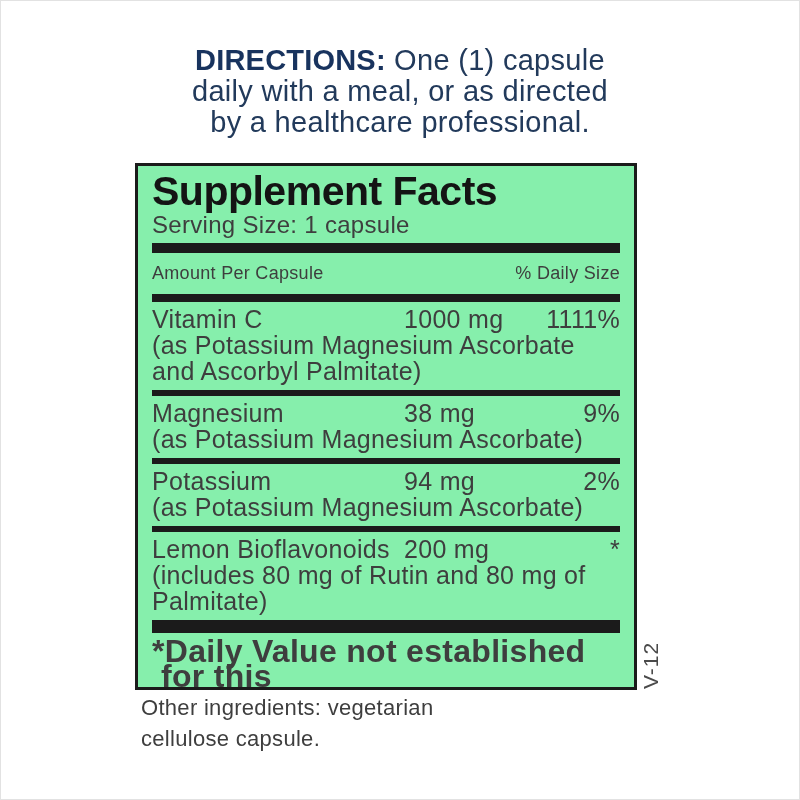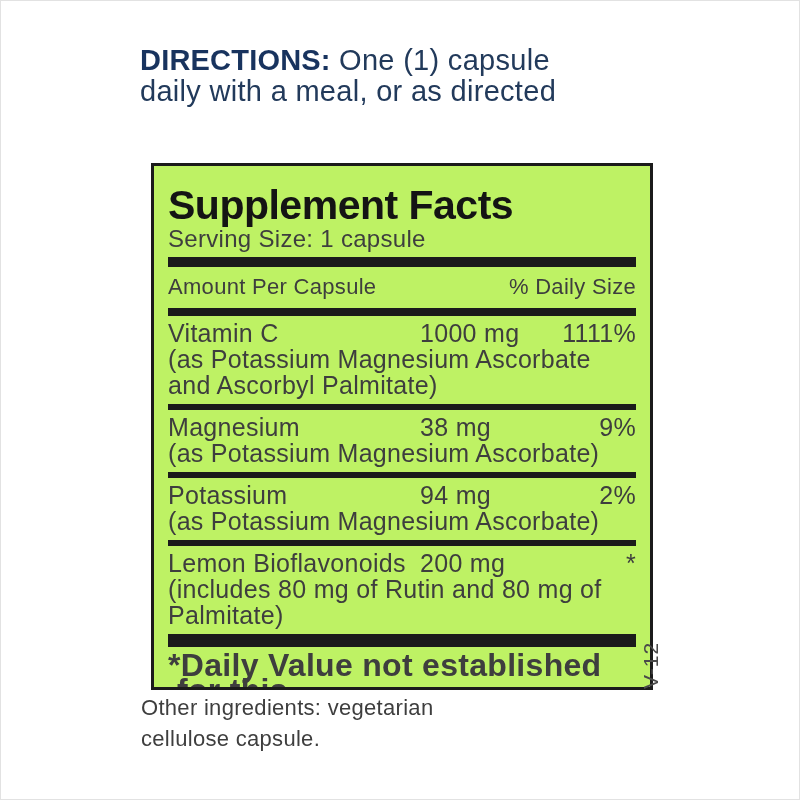--- a/index.html
+++ b/index.html
@@ -16,39 +16,39 @@
   
   .directions {
     position: absolute;
     left: 139px; top: 44px;
     width: 520px;
     font-size: 29px;
     line-height: 31px;
     letter-spacing: 0.3px;
     color: #223a5b;
     font-weight: 400;
+    text-align: center;
   }
   .directions .dir-label {
     font-weight: 700;
     color: #18335e;
     letter-spacing: 0.2px;
   }
 
   
   .facts-box {
     position: absolute;
     left: 134px; top: 162px;
     width: 502px; height: 527px;
     box-sizing: border-box;
     border: 3px solid #1b1b1b;
-    background: #bef264;
-    padding: 17px 14px 0 14px;
+    background: #86efac;
+    padding: 3px 14px 0 14px;
     overflow: hidden;
     color: #3e3e3e;
-    margin-left: 16px;
   }
   .sf-title {
     font-size: 41px;
     line-height: 41px;
     font-weight: 700;
     color: #141414;
     letter-spacing: -0.5px;
     margin-top: 2px;
     white-space: nowrap;
   }
@@ -61,21 +61,21 @@
   .bar { background: #1b1b1b; width: 100%; }
   .bar-lg   { height: 10px; margin-top: 5px; }
   .bar-md   { height: 8px; }
   .bar-thin { height: 6px; }
   .bar-thick{ height: 13px; }
 
   .sf-colheads {
     display: flex;
     justify-content: space-between;
     align-items: baseline;
-    font-size: 22px;
+    font-size: 18px;
     line-height: 28px;
     letter-spacing: 0.3px;
     padding: 6px 0 7px 0;
   }
 
   .sf-row { padding: 4px 0 6px 0; font-size: 25px; line-height: 26px; letter-spacing: 0.3px; }
   .sf-row-main {
     display: grid;
     grid-template-columns: 1fr 120px 96px;
     align-items: baseline;
@@ -118,20 +118,21 @@
   }
 </style>
 </head>
 <body>
 
 <div class="directions">
   <div>
     <span class="dir-label">DIRECTIONS:</span><span> One (1) capsule</span>
   </div>
   <div>daily with a meal, or as directed</div>
+  <div>by a healthcare professional.</div>
 </div>
 
 <div class="facts-box">
   <div class="sf-title">Supplement Facts</div>
   <div class="sf-serving">Serving Size: 1 capsule</div>
 
   <div class="bar bar-lg"></div>
 
   <div class="sf-colheads">
     <span>Amount Per Capsule</span>

